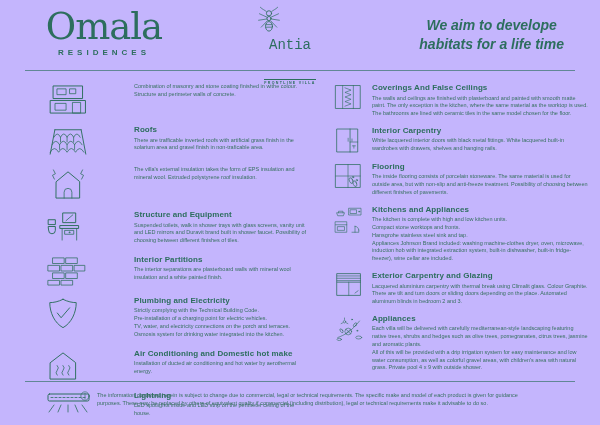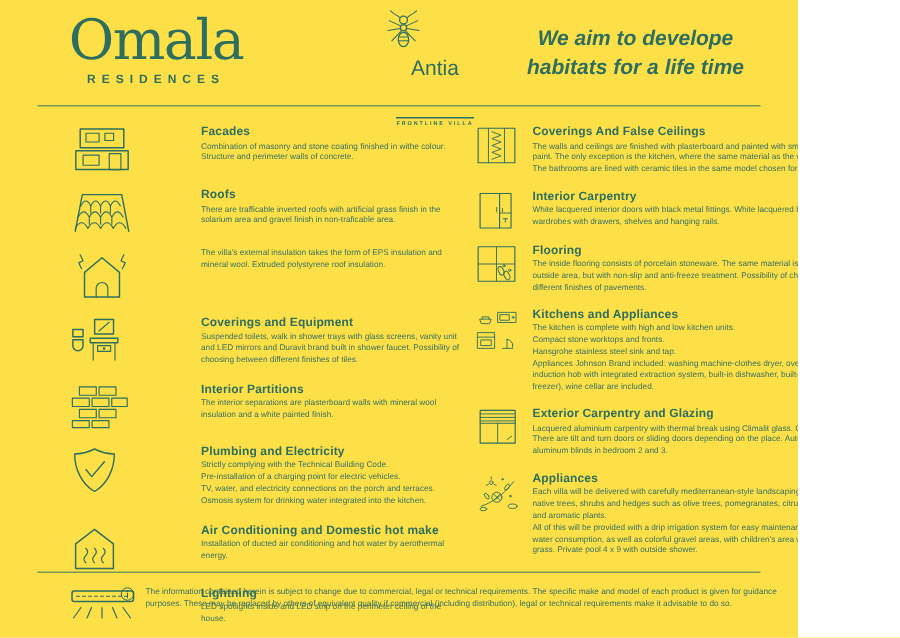--- a/index.html
+++ b/index.html
@@ -1,44 +1,44 @@
 <!DOCTYPE html>
 <html><head>
 <meta charset="utf-8">
 <style>
   html,body{margin:0;padding:0;}
   .page{
     position:relative;
-    width:532px;height:425px;
-    background:#fde047;
+    width:600px;height:425px;
+    background:#c4b5fd;
     font-family:"Liberation Sans",sans-serif;
     color:#2d6e5e;
     overflow:hidden;
   }
   svg{display:block;}
   .ln{fill:none;stroke:#2d6e5e;stroke-width:1;stroke-linecap:round;stroke-linejoin:round;}
   .ln-thin{fill:none;stroke:#2d6e5e;stroke-width:0.8;stroke-linecap:round;stroke-linejoin:round;}
 
   
   .brand{position:absolute;left:42px;top:8px;width:124px;text-align:center;}
   .brand-name{font-family:"DejaVu Serif",serif;font-size:37px;line-height:1;font-weight:400;letter-spacing:-1px;}
   .brand-sub{font-size:8px;font-weight:bold;letter-spacing:4px;margin-top:3px;}
   .villa{position:absolute;left:256px;top:6px;width:68px;text-align:center;}
   .villa .ant{margin:0 auto 2px auto;width:26px;}
-  .villa-name{font-family:Liberation Sans, sans-serif;font-size:14px;line-height:1;}
+  .villa-name{font-family:Liberation Mono, monospace;font-size:14px;line-height:1;}
   .villa-sub{font-size:3.6px;font-weight:bold;letter-spacing:1.3px;margin-top:2px;border-top:0.5px solid #2d6e5e;padding-top:1.5px;display:inline-block;}
   .tagline{position:absolute;right:36px;top:16px;text-align:center;font-style:italic;font-weight:bold;font-size:14px;line-height:1.35;}
   .divider{position:absolute;left:25px;right:25px;border-top:1px solid rgba(45,110,94,0.65);}
   .divider.top{top:70px;}
   .divider.bottom{top:381px;}
 
   
   .col{position:absolute;top:83px;}
   .col-left{left:46px;width:262px;}
-  .col-right{left:317px;width:254px;}
+  .col-right{left:334px;width:254px;}
   .section{display:flex;align-items:flex-start;}
   .col-left .section{margin-bottom:10px;}
   .col-right .section{margin-bottom:8px;}
   .icon-cell{flex:0 0 50px;display:flex;justify-content:flex-start;padding-top:1px;}
   .col-left .icon-cell{margin-right:38px;}
   .col-right .icon-cell{flex:0 0 30px;margin-right:8px;}
   .text-cell{flex:1;min-width:0;}
   .sec-title{font-size:8px;font-weight:bold;margin:0 0 2.5px 0;letter-spacing:0.1px;}
   .sec-body{font-size:5.5px;line-height:1.42;margin:0;white-space:pre-line;color:#37705f;}
 
@@ -87,21 +87,20 @@
         <svg width="44" height="31" viewBox="0 0 44 32">
           <rect class="ln" x="7" y="2" width="30" height="13"></rect>
           <rect class="ln-thin" x="11" y="5" width="9" height="6"></rect>
           <rect class="ln-thin" x="24" y="5" width="6" height="5"></rect>
           <rect class="ln" x="4" y="17" width="36" height="13"></rect>
           <rect class="ln-thin" x="9" y="20" width="11" height="7"></rect>
           <rect class="ln-thin" x="27" y="19" width="8" height="11"></rect>
         </svg>
       </div>
       <div class="text-cell">
-        <h3 class="sec-title">Facades</h3>
         <p class="sec-body">Combination of masonry and stone coating finished in withe colour.
 Structure and perimeter walls of concrete.</p>
       </div>
     </div>
 
     <div class="section">
       <div class="icon-cell">
         <svg width="44" height="30" viewBox="0 0 44 32">
           <path class="ln" d="M8 4 H36 M8 4 L3 30 M36 4 L41 30"></path>
           <path class="ln-thin" d="M7 12 q3.5 -7 7 0 q3.5 -7 7 0 q3.5 -7 7 0 q3.5 -7 7 0"></path>
@@ -137,21 +136,21 @@
           <path class="ln" d="M2 16 h7 v4 a3.5 3.5 0 0 1 -7 0 Z"></path>
           <rect class="ln" x="17" y="2" width="13" height="10"></rect>
           <path class="ln-thin" d="M20 10 L27 4"></path>
           <rect class="ln" x="14" y="15" width="19" height="3"></rect>
           <path class="ln-thin" d="M16 18 V30 M31 18 V30"></path>
           <rect class="ln-thin" x="19" y="20" width="9" height="4"></rect>
           <circle class="ln-thin" cx="23.5" cy="22" r="0.5"></circle>
         </svg>
       </div>
       <div class="text-cell">
-        <h3 class="sec-title">Coverings and Equipment</h3>
+        <h3 class="sec-title">Structure and Equipment</h3>
         <p class="sec-body">Suspended toilets, walk in shower trays with glass screens, vanity unit and LED mirrors and Duravit brand built in shower faucet. Possibility of choosing between different finishes of tiles.</p>
       </div>
     </div>
 
     <div class="section">
       <div class="icon-cell">
         <svg width="42" height="30" viewBox="0 0 44 32">
           <rect class="ln-thin" x="7" y="2" width="12" height="6"></rect>
             <rect class="ln-thin" x="21" y="2" width="12" height="6"></rect>
           <rect class="ln-thin" x="2" y="10" width="12" height="6"></rect>

